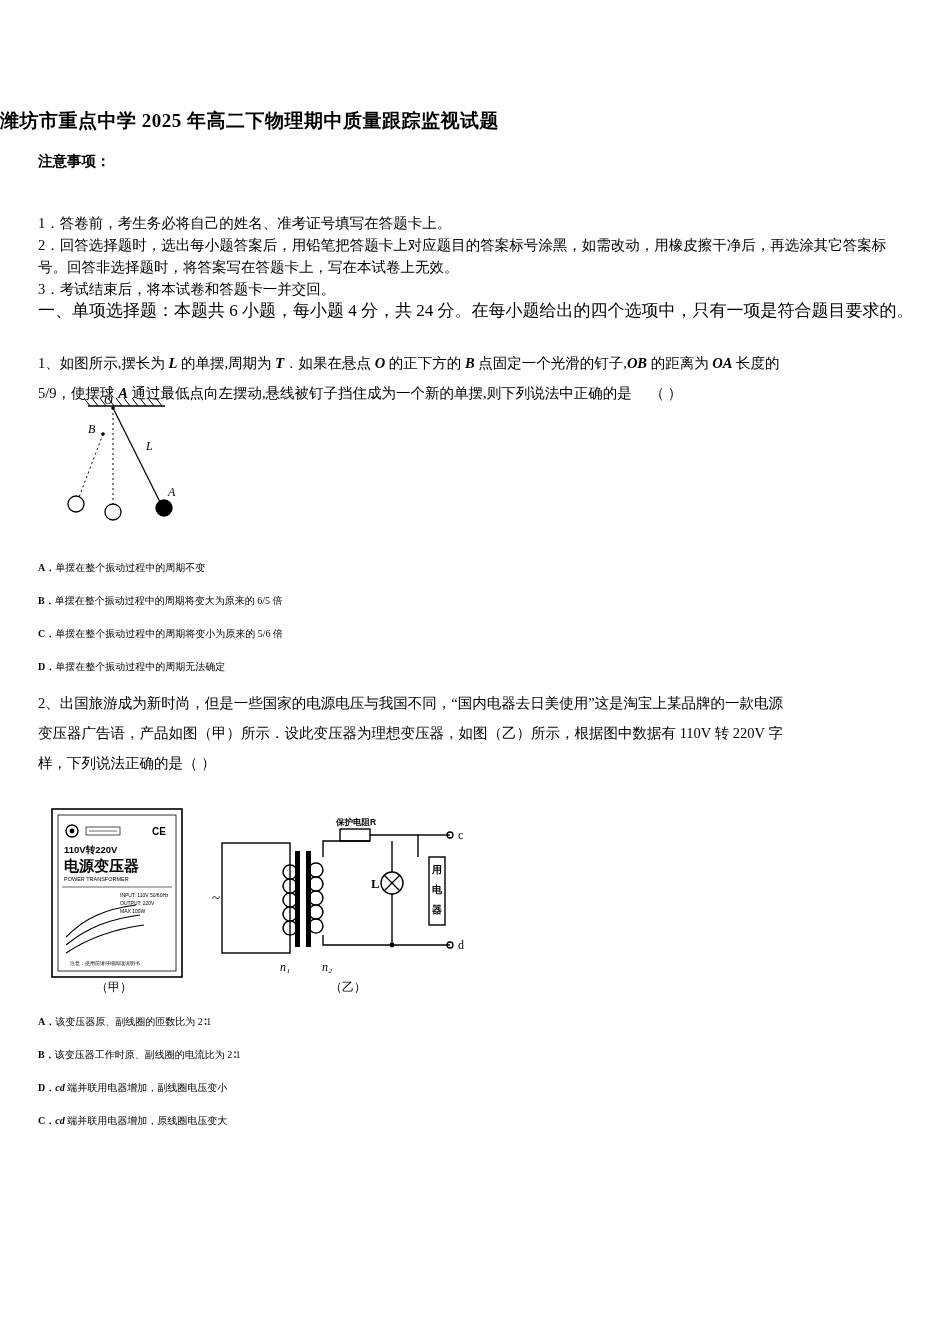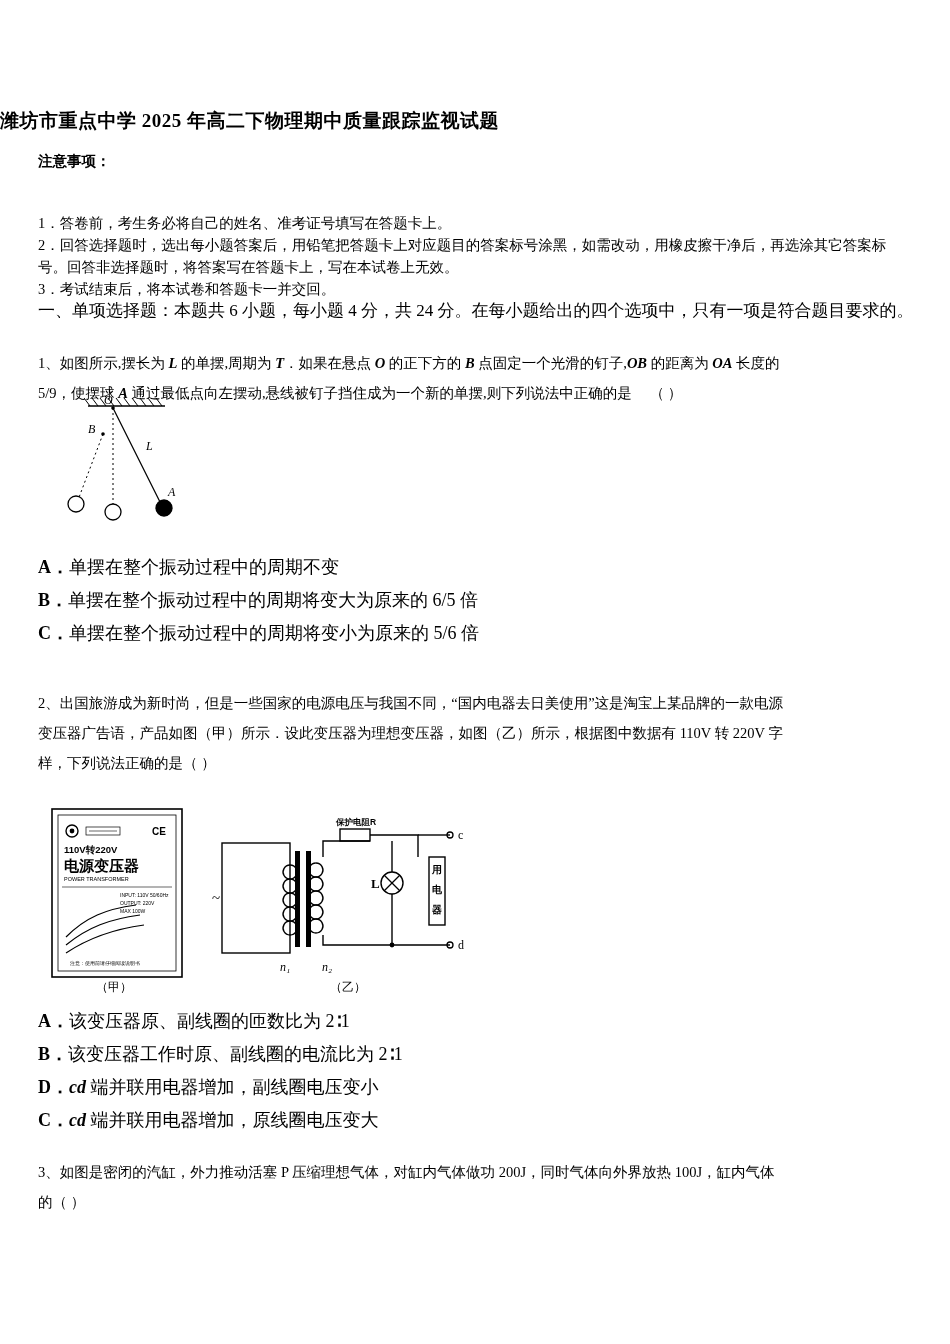--- a/index.html
+++ b/index.html
@@ -62,21 +62,21 @@
     font-size: 14.5px;
     line-height: 30px;
   }
   .q1 { top: 322px; margin-top: 26px; }
   .q2 { top: 688px; }
   .q3 { top: 1157px; }
   .opts {
     position: absolute;
     left: 38px;
     width: 880px;
-    font-size: 18px;
+    font-size: 10px;
     line-height: 33px;
   }
   .opts1 { top: 551px; }
   .opts2 { top: 1005px; }
   .opt-letter { font-weight: bold; font-style: normal; }
   .it { font-style: italic; font-weight: bold; }
   
   .fig1 {
     position: absolute;
     left: 60px;
@@ -152,20 +152,21 @@
       <text x="28" y="41" font-family="Liberation Serif, serif" font-size="12" font-style="italic">B</text>
       <text x="86" y="58" font-family="Liberation Serif, serif" font-size="12" font-style="italic">L</text>
       <text x="108" y="104" font-family="Liberation Serif, serif" font-size="12" font-style="italic">A</text>
     </svg>
   </div>
 
   <div class="opts opts1">
     <div><span class="opt-letter">A．</span><span>单摆在整个振动过程中的周期不变</span></div>
     <div><span class="opt-letter">B．</span><span>单摆在整个振动过程中的周期将变大为原来的 6/5 倍</span></div>
     <div><span class="opt-letter">C．</span><span>单摆在整个振动过程中的周期将变小为原来的 5/6 倍</span></div>
+    <div><span class="opt-letter">D．</span><span>单摆在整个振动过程中的周期无法确定</span></div>
   </div>
 
   <div class="q-block q2">
     <span>2、</span><span>出国旅游成为新时尚，但是一些国家的电源电压与我国不同，“国内电器去日美使用”这是淘宝上某品牌的一款电源</span><br>
     <span>变压器广告语，产品如图（甲）所示．设此变压器为理想变压器，如图（乙）所示，根据图中数据有 110V 转 220V 字</span><br>
     <span>样，下列说法正确的是（   ）</span>
   </div>
 
   <div class="fig2">
     <svg width="430" height="200" viewBox="0 0 430 200">
@@ -247,18 +248,14 @@
     </svg>
   </div>
 
   <div class="opts opts2">
     <div><span class="opt-letter">A．</span><span>该变压器原、副线圈的匝数比为 2∶1</span></div>
     <div><span class="opt-letter">B．</span><span>该变压器工作时原、副线圈的电流比为 2∶1</span></div>
     <div><span class="opt-letter">D．</span><span class="it">cd</span><span> 端并联用电器增加，副线圈电压变小</span></div>
     <div><span class="opt-letter">C．</span><span class="it">cd</span><span> 端并联用电器增加，原线圈电压变大</span></div>
   </div>
 
-  <div class="q-block q3">
-    <span>3、</span><span>如图是密闭的汽缸，外力推动活塞 P 压缩理想气体，对缸内气体做功 200J，同时气体向外界放热 100J，缸内气体</span><br>
-    <span>的（     ）</span>
-  </div>
 
 </div>
 
 </body></html>

